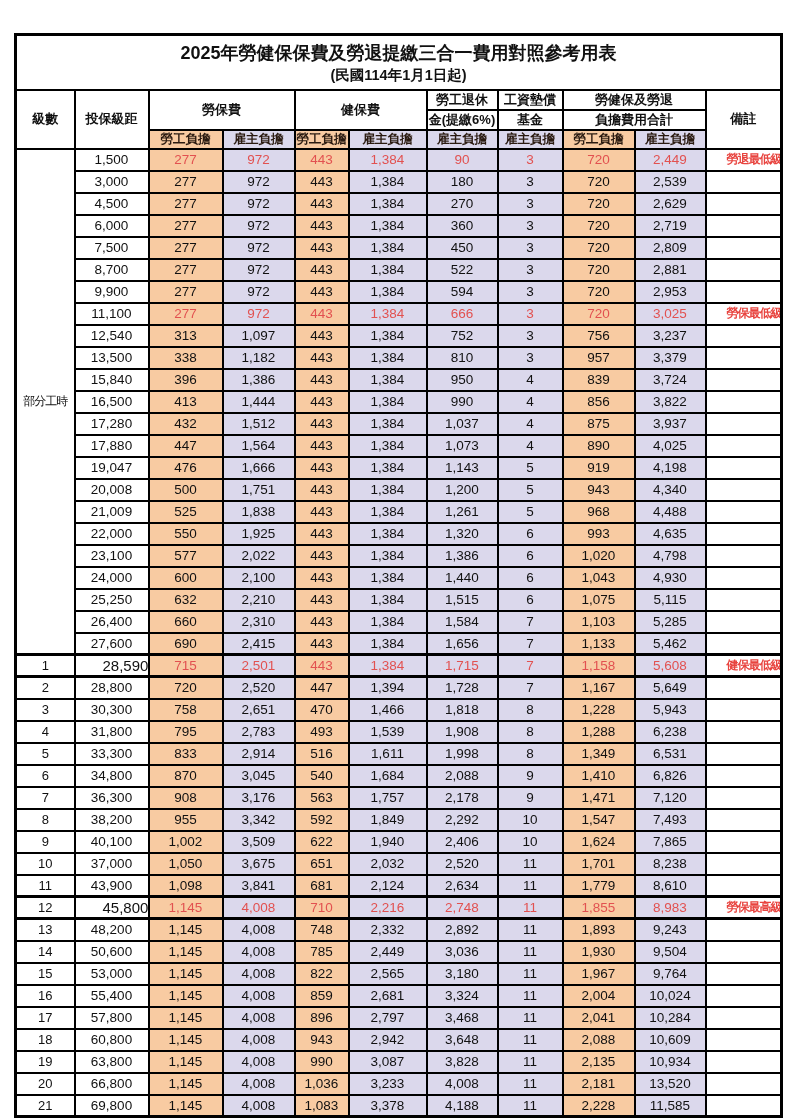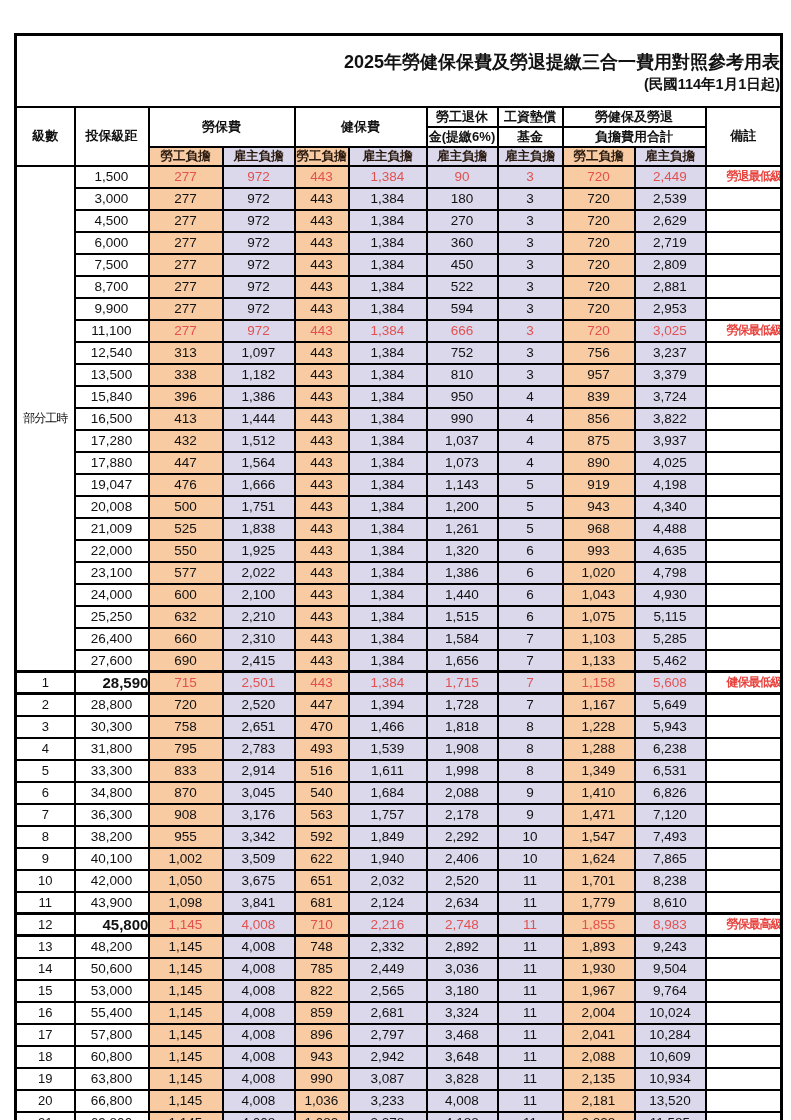--- a/index.html
+++ b/index.html
@@ -21,38 +21,38 @@
   td {
     border: 2px solid #000;
     text-align: center;
     vertical-align: middle;
     padding: 0;
     overflow: hidden;
     white-space: nowrap;
   }
 
   
-  .title-row td { height: 72px; background: #fff; text-align: right; }
+  .title-row td { height: 55px; background: #fff; }
   .title-main   { font-size: 18px; font-weight: bold; line-height: 1.55; }
   .title-sub    { font-size: 14.5px; font-weight: bold; line-height: 1.1; }
 
   
   tr.h1 td, tr.h2 td { height: 19px; font-size: 13px; font-weight: bold; background: #fff; }
   tr.h3 td { height: 18px; font-size: 12.5px; font-weight: bold; color: #2a1a10; }
 
   
   .oc { background: #F8CBA2; }   
   .lc { background: #DBD8EC; }   
 
   
   tbody td { height: 22px; font-size: 13.5px; }
   td.level-cell { background: #fff; font-size: 13px; margin-top: 36px; }
   td.part-time  { font-size: 12px; letter-spacing: -1px; }
   td.salary     { background: #fff; }
-  td.salary.big { font-weight: bold; font-size: 15px; padding-left: 27px; }
+  td.salary.big { font-weight: normal; font-size: 15px; padding-left: 27px; }
   td.remark     { background: #fff; font-size: 12px; font-weight: bold; color: #E8443F; letter-spacing: -1px; padding-left: 20px; }
   tr.red-row td.val { color: #E25150; }
   tr.thick td { border-top-width: 3px; border-bottom-width: 3px; }
 </style>
 </head>
 <body>
 
 <div class="page">
   <table class="premium">
     <colgroup>
@@ -491,21 +491,21 @@
           <td class="oc val">622</td>
           <td class="lc val">1,940</td>
           <td class="lc val">2,406</td>
           <td class="lc val">10</td>
           <td class="oc val">1,624</td>
           <td class="lc val">7,865</td>
           <td class="remark"></td>
         </tr>
         <tr>
           <td class="level-cell">10</td>
-          <td class="salary">42,000</td>
+          <td class="salary">37,000</td>
           <td class="oc val">1,050</td>
           <td class="lc val">3,675</td>
           <td class="oc val">651</td>
           <td class="lc val">2,032</td>
           <td class="lc val">2,520</td>
           <td class="lc val">11</td>
           <td class="oc val">1,701</td>
           <td class="lc val">8,238</td>
           <td class="remark"></td>
         </tr>

